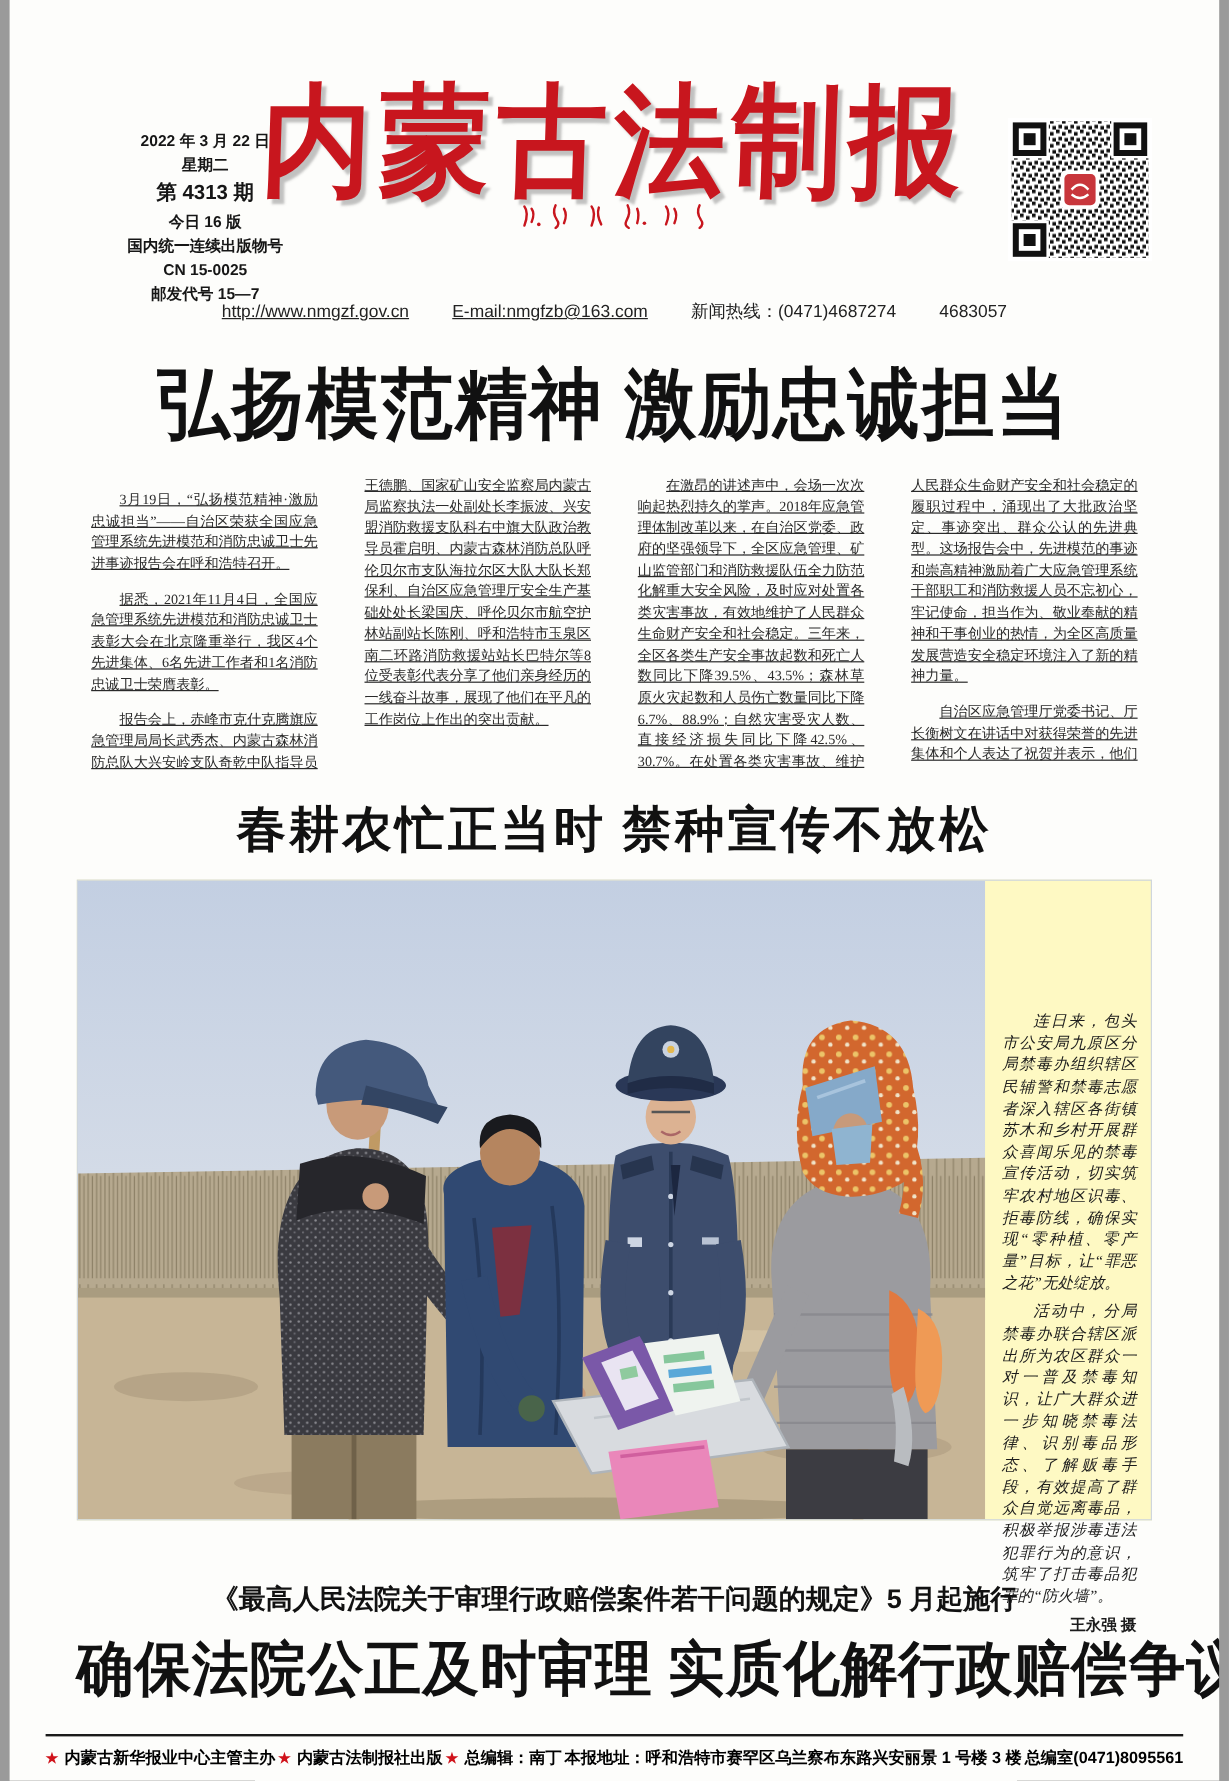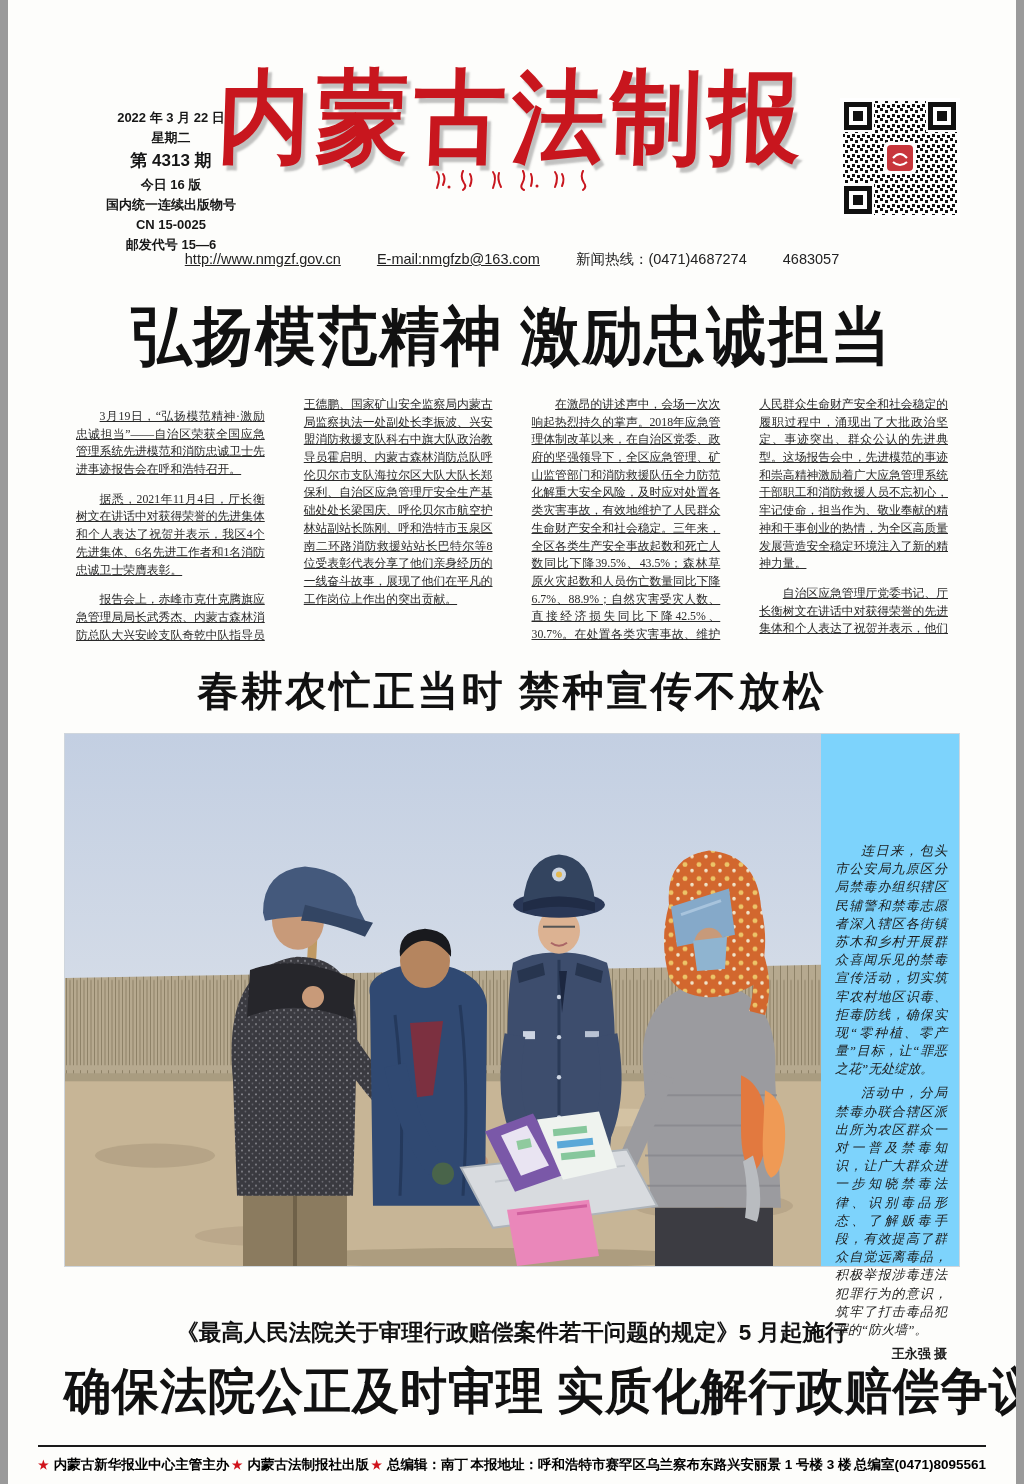--- a/index.html
+++ b/index.html
@@ -26,21 +26,21 @@
   .a1-headline{text-align:center;font-size:60px;font-weight:800;letter-spacing:2px;
                margin-top:28px;transform:scaleY(1.06);white-space:nowrap;}
   .a1-sub{text-align:center;font-size:21.5px;font-weight:700;letter-spacing:1px;
           font-family:"Liberation Sans",sans-serif;margin-top:16px;}
   .a1-body{margin-top:18px;height:250px;column-count:4;column-gap:15px;column-fill:auto;
            font-size:11.8px;line-height:1.5;text-align:justify;overflow:hidden;color:#2a2a2a;}
   .a1-body p{margin:12px;text-indent:2em;text-decoration:underline;}
 
   
   .a2-headline{text-align:center;font-size:41px;font-weight:800;letter-spacing:3px;margin-top:18px;}
-  .photo-frame{margin-top:14px;border:1px solid #cfd6dd;display:flex;height:532px;background:#7dd3fc;}
+  .photo-frame{margin-top:14px;border:1px solid #cfd6dd;display:flex;height:532px;background:#fef9c3;}
   .photo{width:756px;flex:0 0 756px;height:100%;display:block;}
   .caption{flex:1;padding:108px 12px 10px 14px;font-size:13px;line-height:1.4;text-align:justify;
            font-style:italic;color:#1c1c1c;}
   .caption p{margin:0 0 6px 0;text-indent:2em;}
   .credit{text-align:right;font-style:normal;font-weight:700;margin-top:10px;text-indent:0;}
 
   
   .a3{margin-top:50px;text-align:center;}
   .a3-kicker{font-size:22.5px;font-weight:700;font-family:"Liberation Sans",sans-serif;}
   .a3-headline{font-size:47px;font-weight:800;letter-spacing:1px;margin-top:12px;
@@ -60,21 +60,21 @@
   <div class="inner">
 
     <div class="masthead">
       <div class="mh-left">
         <div>2022 年 3 月 22 日</div>
         <div>星期二</div>
         <div class="mh-issue">第 4313 期</div>
         <div>今日 16 版</div>
         <div>国内统一连续出版物号</div>
         <div>CN 15-0025</div>
-        <div>邮发代号 15—6</div>
+        <div>邮发代号 15—7</div>
       </div>
 
       <div class="mh-center">
         <span class="mh-title">内蒙古法制报</span>
         
         <svg class="mh-mong" width="170" height="22" viewBox="0 0 170 22">
           <g stroke="#c8161e" stroke-width="2" fill="none" stroke-linecap="round">
             <path d="M10 3 q4 5 0 16 M16 5 q3 4 0 11"></path>
             <path d="M36 2 q-3 6 1 12 q3 4 -1 7 M43 5 q3 5 0 12"></path>
             <path d="M66 3 q4 5 0 16 M72 4 q-2 6 2 14"></path>
@@ -127,21 +127,21 @@
       <span class="u">http://www.nmgzf.gov.cn</span>
       <span class="u">E-mail:nmgfzb@163.com</span>
       <span class="hotline">新闻热线：(0471)4687274</span>
       <span>4683057</span>
     </div>
 
     <div class="a1-headline">弘扬模范精神  激励忠诚担当</div>
 
     <div class="a1-body">
       <p>3月19日，“弘扬模范精神·激励忠诚担当”——自治区荣获全国应急管理系统先进模范和消防忠诚卫士先进事迹报告会在呼和浩特召开。</p>
-      <p>据悉，2021年11月4日，厅长衡树文在讲话中对获得荣誉的先进集体和个人表达了祝贺并表示，我区4个先进集体、6名先进工作者和1名消防忠诚卫士荣膺表彰。</p>
+      <p>据悉，2021年11月4日，全国应急管理系统先进模范和消防忠诚卫士表彰大会在北京隆重举行，我区4个先进集体、6名先进工作者和1名消防忠诚卫士荣膺表彰。</p>
       <p>报告会上，赤峰市克什克腾旗应急管理局局长武秀杰、内蒙古森林消防总队大兴安岭支队奇乾中队指导员王德鹏、国家矿山安全监察局内蒙古局监察执法一处副处长李振波、兴安盟消防救援支队科右中旗大队政治教导员霍启明、内蒙古森林消防总队呼伦贝尔市支队海拉尔区大队大队长郑保利、自治区应急管理厅安全生产基础处处长梁国庆、呼伦贝尔市航空护林站副站长陈刚、呼和浩特市玉泉区南二环路消防救援站站长巴特尔等8位受表彰代表分享了他们亲身经历的一线奋斗故事，展现了他们在平凡的工作岗位上作出的突出贡献。</p>
       <p>在激昂的讲述声中，会场一次次响起热烈持久的掌声。2018年应急管理体制改革以来，在自治区党委、政府的坚强领导下，全区应急管理、矿山监管部门和消防救援队伍全力防范化解重大安全风险，及时应对处置各类灾害事故，有效地维护了人民群众生命财产安全和社会稳定。三年来，全区各类生产安全事故起数和死亡人数同比下降39.5%、43.5%；森林草原火灾起数和人员伤亡数量同比下降6.7%、88.9%；自然灾害受灾人数、直接经济损失同比下降42.5%、30.7%。在处置各类灾害事故、维护人民群众生命财产安全和社会稳定的履职过程中，涌现出了大批政治坚定、事迹突出、群众公认的先进典型。这场报告会中，先进模范的事迹和崇高精神激励着广大应急管理系统干部职工和消防救援人员不忘初心，牢记使命，担当作为、敬业奉献的精神和干事创业的热情，为全区高质量发展营造安全稳定环境注入了新的精神力量。</p>
       <p>自治区应急管理厅党委书记、厅长衡树文在讲话中对获得荣誉的先进集体和个人表达了祝贺并表示，他们的事迹感人至深，他们是应急人的突出代表，展现了新时代应急人的风采和担当。荣誉承载着过去，更昭示着未来，事迹感动人心，更需要精神传承，英模们要保持奋勇争先、勇创一流的精气神，当好“排头兵”，绝对不掉队，更好地发挥榜样的力量。作为新时代的应急人，要不辱使命，一起向未来、争取更大荣光，谱写好新时代应急管理事业发展的新篇章，为建设现代化内蒙古贡献力量，以优异的成绩迎接党的二十大胜利召开。</p>
 
     </div>
 
     <div class="a2-headline">春耕农忙正当时  禁种宣传不放松</div>
 
     <div class="photo-frame">
 

